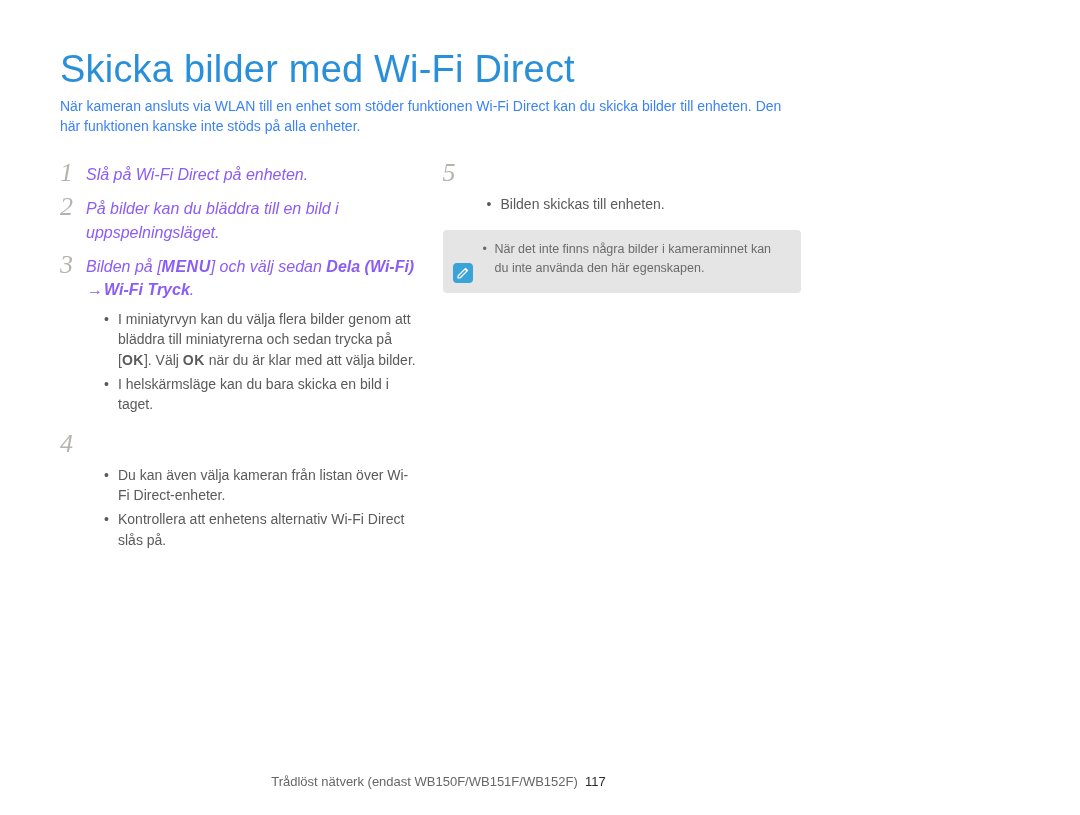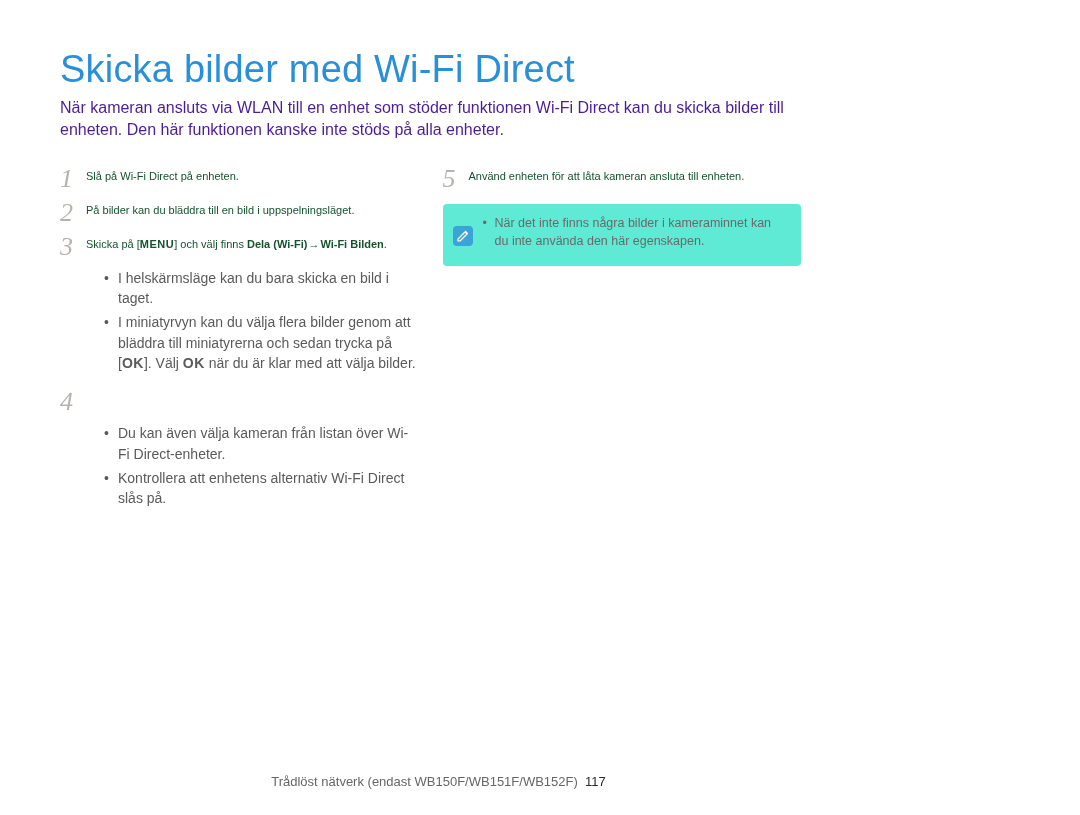--- a/index.html
+++ b/index.html
@@ -20,23 +20,23 @@
     padding: 48px 60px 6px 60px;
   }
   .title {
     font-size: 38px;
     font-weight: 400;
     color: #2a8fd9;
     margin: 0 0 6px 0;
     letter-spacing: 0.2px;
   }
   .intro {
-    font-size: 16px;
+    font-size: 14px;
     line-height: 1.4;
-    color: #4c1d95;
+    color: #3b82f6;
     margin: 0 0 24px 0;
   }
   .columns {
     display: flex;
     gap: 24px;
   }
   .col {
     flex: 1 1 0;
   }
   
@@ -48,24 +48,25 @@
   .num {
     width: 26px;
     flex: 0 0 26px;
     font-family: Georgia, "Times New Roman", serif;
     font-style: italic;
     font-size: 26px;
     line-height: 1;
     color: #b7b2ad;
   }
   .step .text {
-    font-size: 11px;
+    font-size: 16px;
     line-height: 1.45;
-    color: #14532d;
+    color: #8b5cf6;
     padding-top: 3px;
+    font-style: italic;
   }
   .step .text .bold {
     font-weight: 700;
   }
   .menu-label {
     font-weight: 700;
     font-family: Arial, Helvetica, sans-serif;
     letter-spacing: 0.5px;
     margin-top: 28px;
   }
@@ -92,22 +93,22 @@
   .sub-item::before {
     content: "•";
     position: absolute;
     left: 0;
     top: 0;
     color: #5a5a5a;
   }
   
   .note {
     display: flex;
-    align-items: center;
-    background: #5eead4;
+    align-items: flex-end;
+    background: #e5e5e5;
     border-radius: 4px;
     padding: 10px 14px 10px 10px;
     margin-top: 12px;
     box-sizing: border-box;
   }
   .note-icon {
     width: 20px;
     height: 20px;
     flex: 0 0 20px;
     border-radius: 4px;
@@ -162,48 +163,50 @@
       </div>
 
       <div class="step">
         <div class="num">2</div>
         <div class="text">På bilder kan du bläddra till en bild i uppspelningsläget.</div>
       </div>
 
       <div class="step">
         <div class="num">3</div>
         <div class="text">
-          <span>Skicka på [</span><span class="menu-label">MENU</span><span>] och välj finns </span><span class="bold">Dela (Wi-Fi)</span><span class="arrow"> → </span><span class="bold">Wi-Fi Bilden</span><span>.</span>
+          <span>Bilden på [</span><span class="menu-label">MENU</span><span>] och välj sedan </span><span class="bold">Dela (Wi-Fi)</span><span class="arrow"> → </span><span class="bold">Wi-Fi Tryck</span><span>.</span>
         </div>
       </div>
 
       <div class="sub">
-        <div class="sub-item">I helskärmsläge kan du bara skicka en bild i taget.</div>
         <div class="sub-item">
           <span>I miniatyrvyn kan du välja flera bilder genom att bläddra till miniatyrerna och sedan trycka på [</span><span class="ok-label">OK</span><span>]. Välj </span><span class="ok-label">OK</span><span> när du är klar med att välja bilder.</span>
         </div>
+        <div class="sub-item">I helskärmsläge kan du bara skicka en bild i taget.</div>
       </div>
 
       <div class="step">
         <div class="num">4</div>
       </div>
 
       <div class="sub">
         <div class="sub-item">Du kan även välja kameran från listan över Wi-Fi Direct-enheter.</div>
         <div class="sub-item">Kontrollera att enhetens alternativ Wi-Fi Direct slås på.</div>
       </div>
     </div>
 
     <div class="col">
 
       <div class="step">
         <div class="num">5</div>
-        <div class="text">Använd enheten för att låta kameran ansluta till enheten.</div>
-      </div>
-
+      </div>
+
+      <div class="sub">
+        <div class="sub-item">Bilden skickas till enheten.</div>
+      </div>
 
       <div class="note">
         <div class="note-icon">
           <svg width="12" height="12" viewBox="0 0 12 12" fill="none">
             <path d="M1 11 L3 11 L10 4 L8 2 L1 9 Z M8.5 1.5 L10.5 3.5" stroke="#fff" stroke-width="1.2" stroke-linecap="round" stroke-linejoin="round" fill="none"></path>
           </svg>
         </div>
         <div class="note-body">
           <div class="sub-item">När det inte finns några bilder i kameraminnet kan du inte använda den här egenskapen.</div>
         </div>

